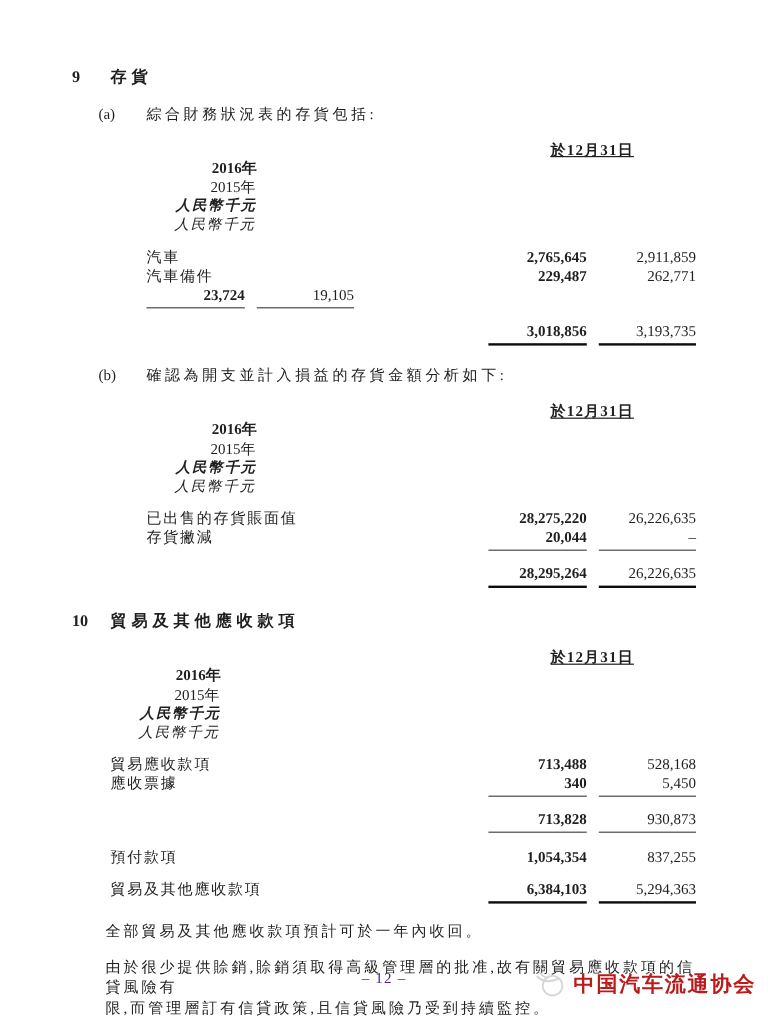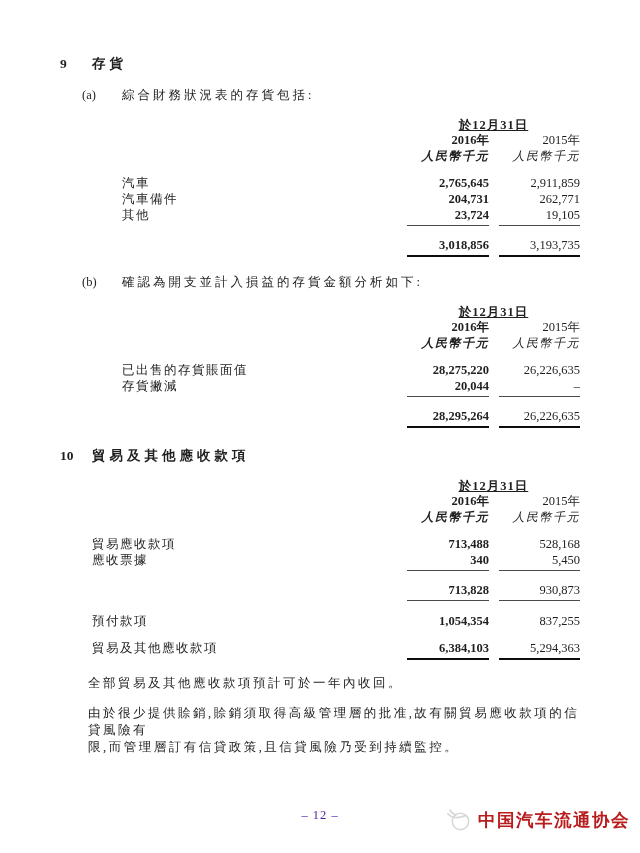--- a/index.html
+++ b/index.html
@@ -30,21 +30,21 @@
   .fin-table.wide{width:488px;margin-left:32px;}
   .thead{margin-top:13px;}
   .trow{display:flex;align-items:baseline;font-size:12.5px;line-height:16px;}
   .tlabel{flex:1;letter-spacing:1.5px;}
   .c1{width:82px;text-align:right;}
   .c2{width:81px;text-align:right;margin-left:10px;}
   .bold{font-weight:bold;}
   .italic{font-style:italic;}
   .date-row{display:flex;justify-content:flex-end;line-height:16px;}
   .date-span{width:173px;text-align:center;font-weight:bold;font-size:12.5px;letter-spacing:1px;text-decoration:underline;}
-  .year-row,.unit-row{line-height:15.5px;font-size:12.5px;}
+  .year-row,.unit-row{line-height:15.5px;font-size:12.5px;flex-direction:column;}
   .unit-row .c1,.unit-row .c2{letter-spacing:1.5px;font-size:12px;}
   .tbody{margin-top:11px;}
   .rule .c1,.rule .c2{border-bottom:1px solid #4a4a4a;padding-bottom:2px;}
   .total{margin-top:11px;justify-content:center;}
   .total .c1,.total .c2{border-bottom:2.5px solid #0d0d0d;padding-bottom:2px;}
   .subtotal{margin-top:11px;}
   .group2{margin-top:12px;}
   
   .para{margin-left:28px;font-size:12.5px;line-height:17px;letter-spacing:2.5px;}
   .para1{margin-top:15px;}
@@ -95,25 +95,24 @@
       </div>
     </div>
     <div class="tbody">
       <div class="trow">
         <span class="tlabel">汽車</span>
         <span class="c1 bold">2,765,645</span>
         <span class="c2">2,911,859</span>
       </div>
       <div class="trow">
         <span class="tlabel">汽車備件</span>
-        <span class="c1 bold">204,731</span>
+        <span class="c1 bold">229,487</span>
         <span class="c2">262,771</span>
       </div>
       <div class="trow rule">
-        <span class="tlabel">其他</span>
         <span class="c1 bold">23,724</span>
         <span class="c2">19,105</span>
       </div>
     </div>
     <div class="trow total">
       <span class="tlabel"></span>
       <span class="c1 bold">3,018,856</span>
       <span class="c2">3,193,735</span>
     </div>
   </div>

